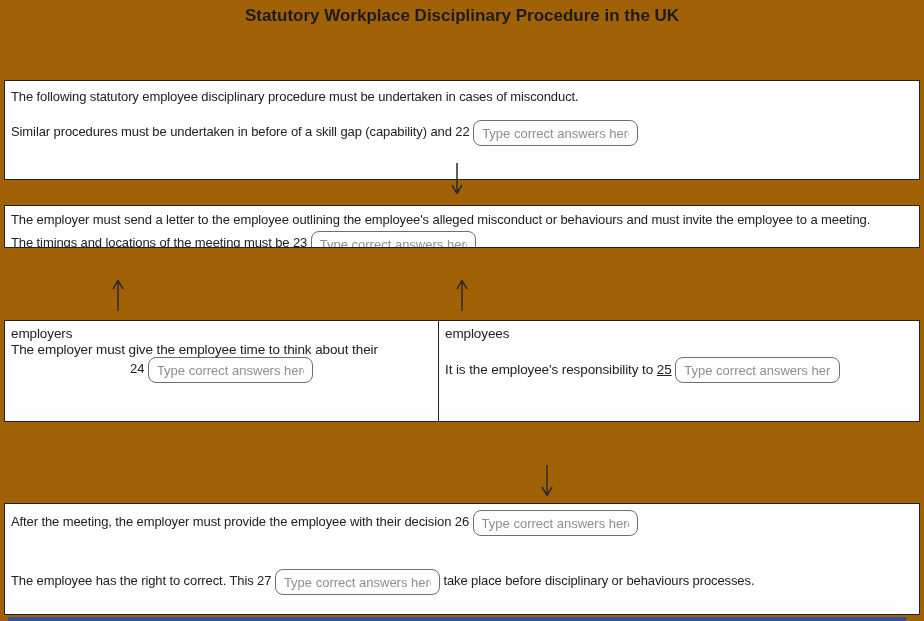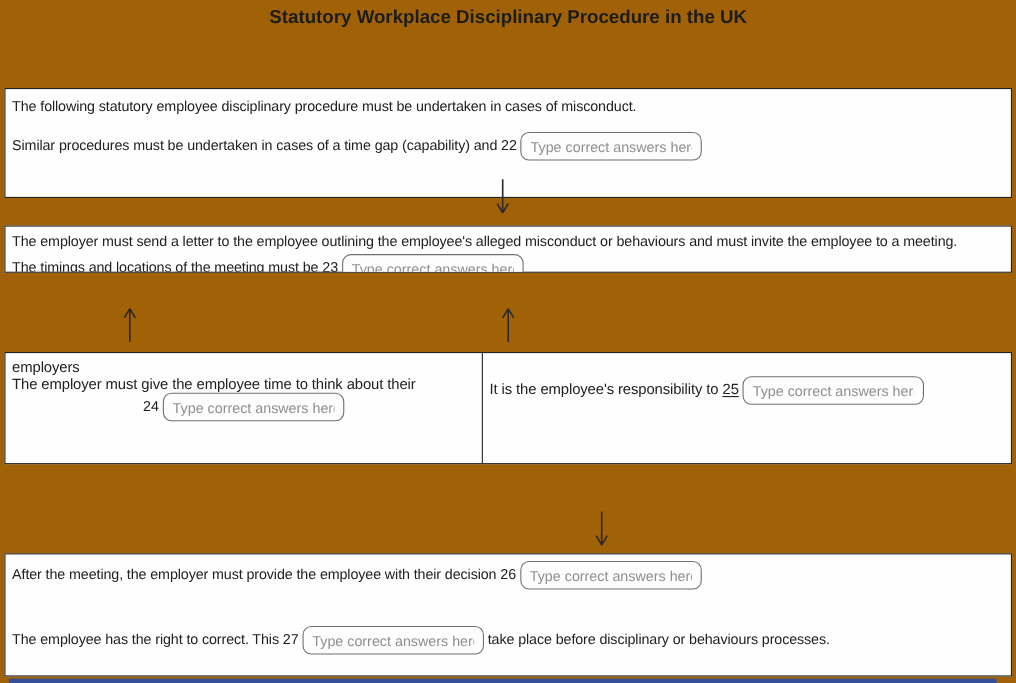--- a/index.html
+++ b/index.html
@@ -54,21 +54,21 @@
 </head>
 <body>
 
 <div id="page">
 
   <h1 class="page-title">Statutory Workplace Disciplinary Procedure in the UK</h1>
 
   <div class="box" id="intro-box">
     <p>The following statutory employee disciplinary procedure must be undertaken in cases of misconduct.</p>
     <p class="line2 nowrap">
-      <span>Similar procedures must be undertaken in cases of a time gap (capability) and</span>
+      <span>Similar procedures must be undertaken in before of a skill gap (capability) and</span>
       <b class="qnum">22</b>
       <input class="answer-input" type="text" placeholder="Type correct answers here." style="">
     </p>
   </div>
 
   <svg class="arrow" id="down-arrow-1" width="16" height="35" viewBox="0 0 16 35">
     <path d="M8 1 L8 30 M3 23 L8 31.5 M13 23 L8 31.5" stroke="#2b2b2b" stroke-width="1.5" fill="none"></path>
   </svg>
 
   <div class="box" id="letter-box">
@@ -90,20 +90,21 @@
   <div class="box" id="pair-box">
     <div class="col col-left">
       <p class="col-header">employers</p>
       <p class="col-text">The employer must give the employee time to think about their</p>
       <p class="q-line-centered nowrap">
         <b class="qnum">24</b>
         <input class="answer-input" type="text" placeholder="Type correct answers here." style="">
       </p>
     </div>
     <div class="col col-right">
+      <p class="col-header">employees</p>
       <p class="col-text nowrap">
         <span>It is the employee's responsibility to</span>
         <span class="qnum-plain">25</span>
         <input class="answer-input" type="text" placeholder="Type correct answers here." style="">
       </p>
     </div>
   </div>
 
   <svg class="arrow" id="down-arrow-2" width="16" height="35" viewBox="0 0 16 35">
     <path d="M8 1 L8 30 M3 23 L8 31.5 M13 23 L8 31.5" stroke="#2b2b2b" stroke-width="1.5" fill="none"></path>

